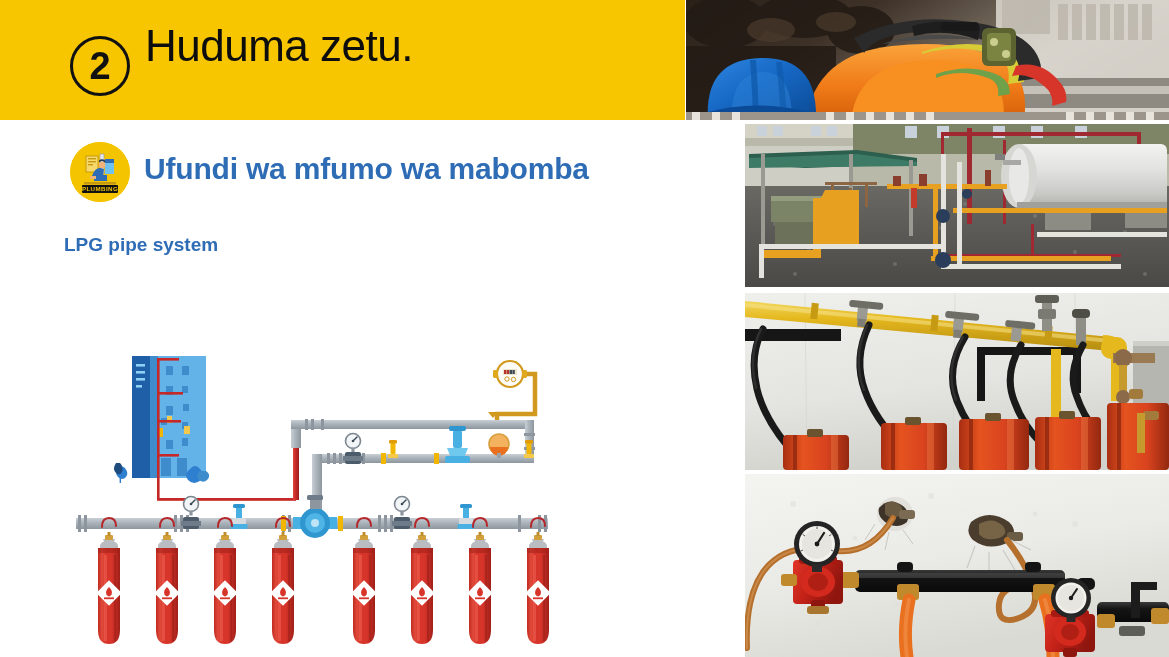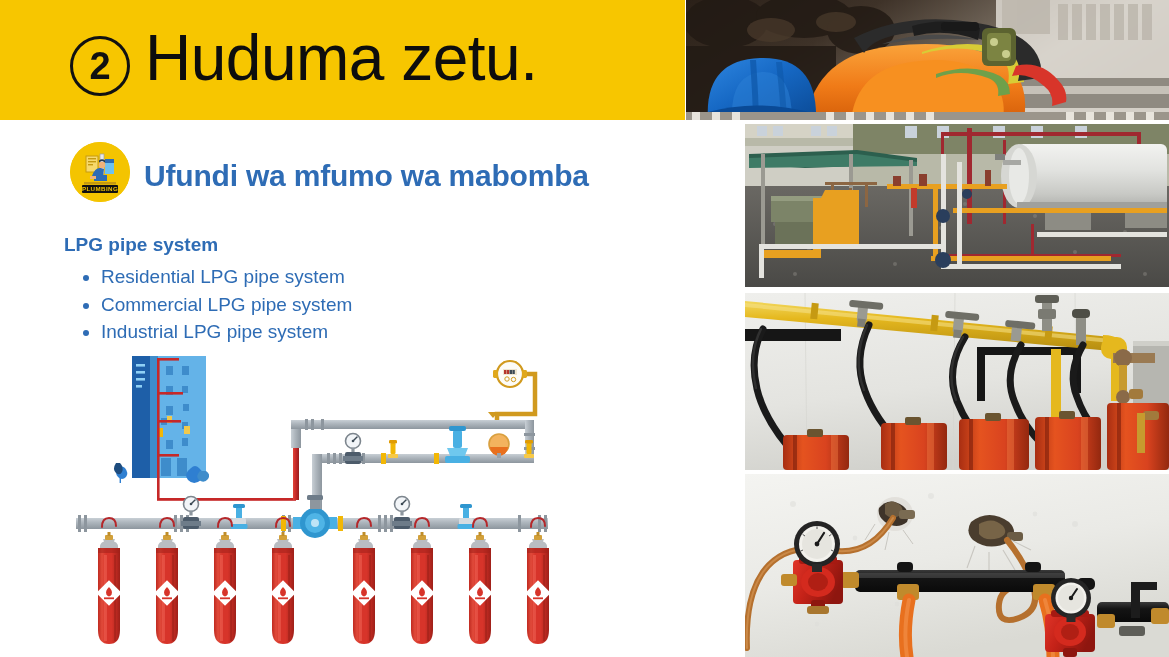--- a/index.html
+++ b/index.html
@@ -32,21 +32,21 @@
     border: 3px solid #111111;
     border-radius: 50%;
     display: flex; align-items: center; justify-content: center;
     font-size: 38px; font-weight: bold; color: #111111;
     line-height: 1;
     letter-spacing: 0;
   }
   .header-title {
     position: absolute;
     left: 145px; top: 21px;
-    font-size: 64px;
+    font-size: 44px;
     font-weight: 400;
     color: #0d0d0d;
     letter-spacing: -0.5px;
     white-space: nowrap;
   }
 
   
   .logo-badge {
     position: absolute;
     left: 70px; top: 142px;
@@ -57,21 +57,20 @@
   }
   .logo-badge svg { display: block; }
   .section-heading {
     position: absolute;
     left: 144px; top: 152px;
     font-size: 30px;
     font-weight: bold;
     color: #2E6CB5;
     letter-spacing: -0.2px;
     white-space: nowrap;
-    margin-top: 7px;
   }
 
   
   .list-title {
     position: absolute;
     left: 64px; top: 234px;
     font-size: 19px;
     font-weight: bold;
     color: #2E6CB5;
     white-space: nowrap;
@@ -145,25 +144,20 @@
       <rect x="24" y="33" width="13" height="6" fill="#2E6CB5"></rect>
       <rect x="20" y="34" width="6" height="3" fill="#F0B27A"></rect>
       <rect x="14" y="40" width="32" height="2.5" fill="#C59A10"></rect>
       <rect x="12" y="43" width="36" height="8" rx="1" fill="#111111"></rect>
       <text x="30" y="49.4" font-family="Liberation Sans, sans-serif" font-size="6.2" font-weight="bold" fill="#F4C400" text-anchor="middle" letter-spacing="0.4">PLUMBING</text>
     </svg>
   </div>
   <div class="section-heading">Ufundi wa mfumo wa mabomba</div>
 
   <div class="list-title">LPG  pipe system</div>
-  <ul class="bullet-list">
-    <li>Residential LPG pipe system</li>
-    <li>Commercial LPG pipe system</li>
-    <li>Industrial LPG pipe system</li>
-  </ul>
 
   <div class="diagram">
     <svg viewBox="0 0 500 292" aria-hidden="true">
       <defs>
         <linearGradient id="cylGrad" x1="0" y1="0" x2="1" y2="0">
           <stop offset="0%" stop-color="#C02A20"></stop>
           <stop offset="18%" stop-color="#E04A3A"></stop>
           <stop offset="38%" stop-color="#D7342A"></stop>
           <stop offset="62%" stop-color="#D7342A"></stop>
           <stop offset="86%" stop-color="#B5271F"></stop>

